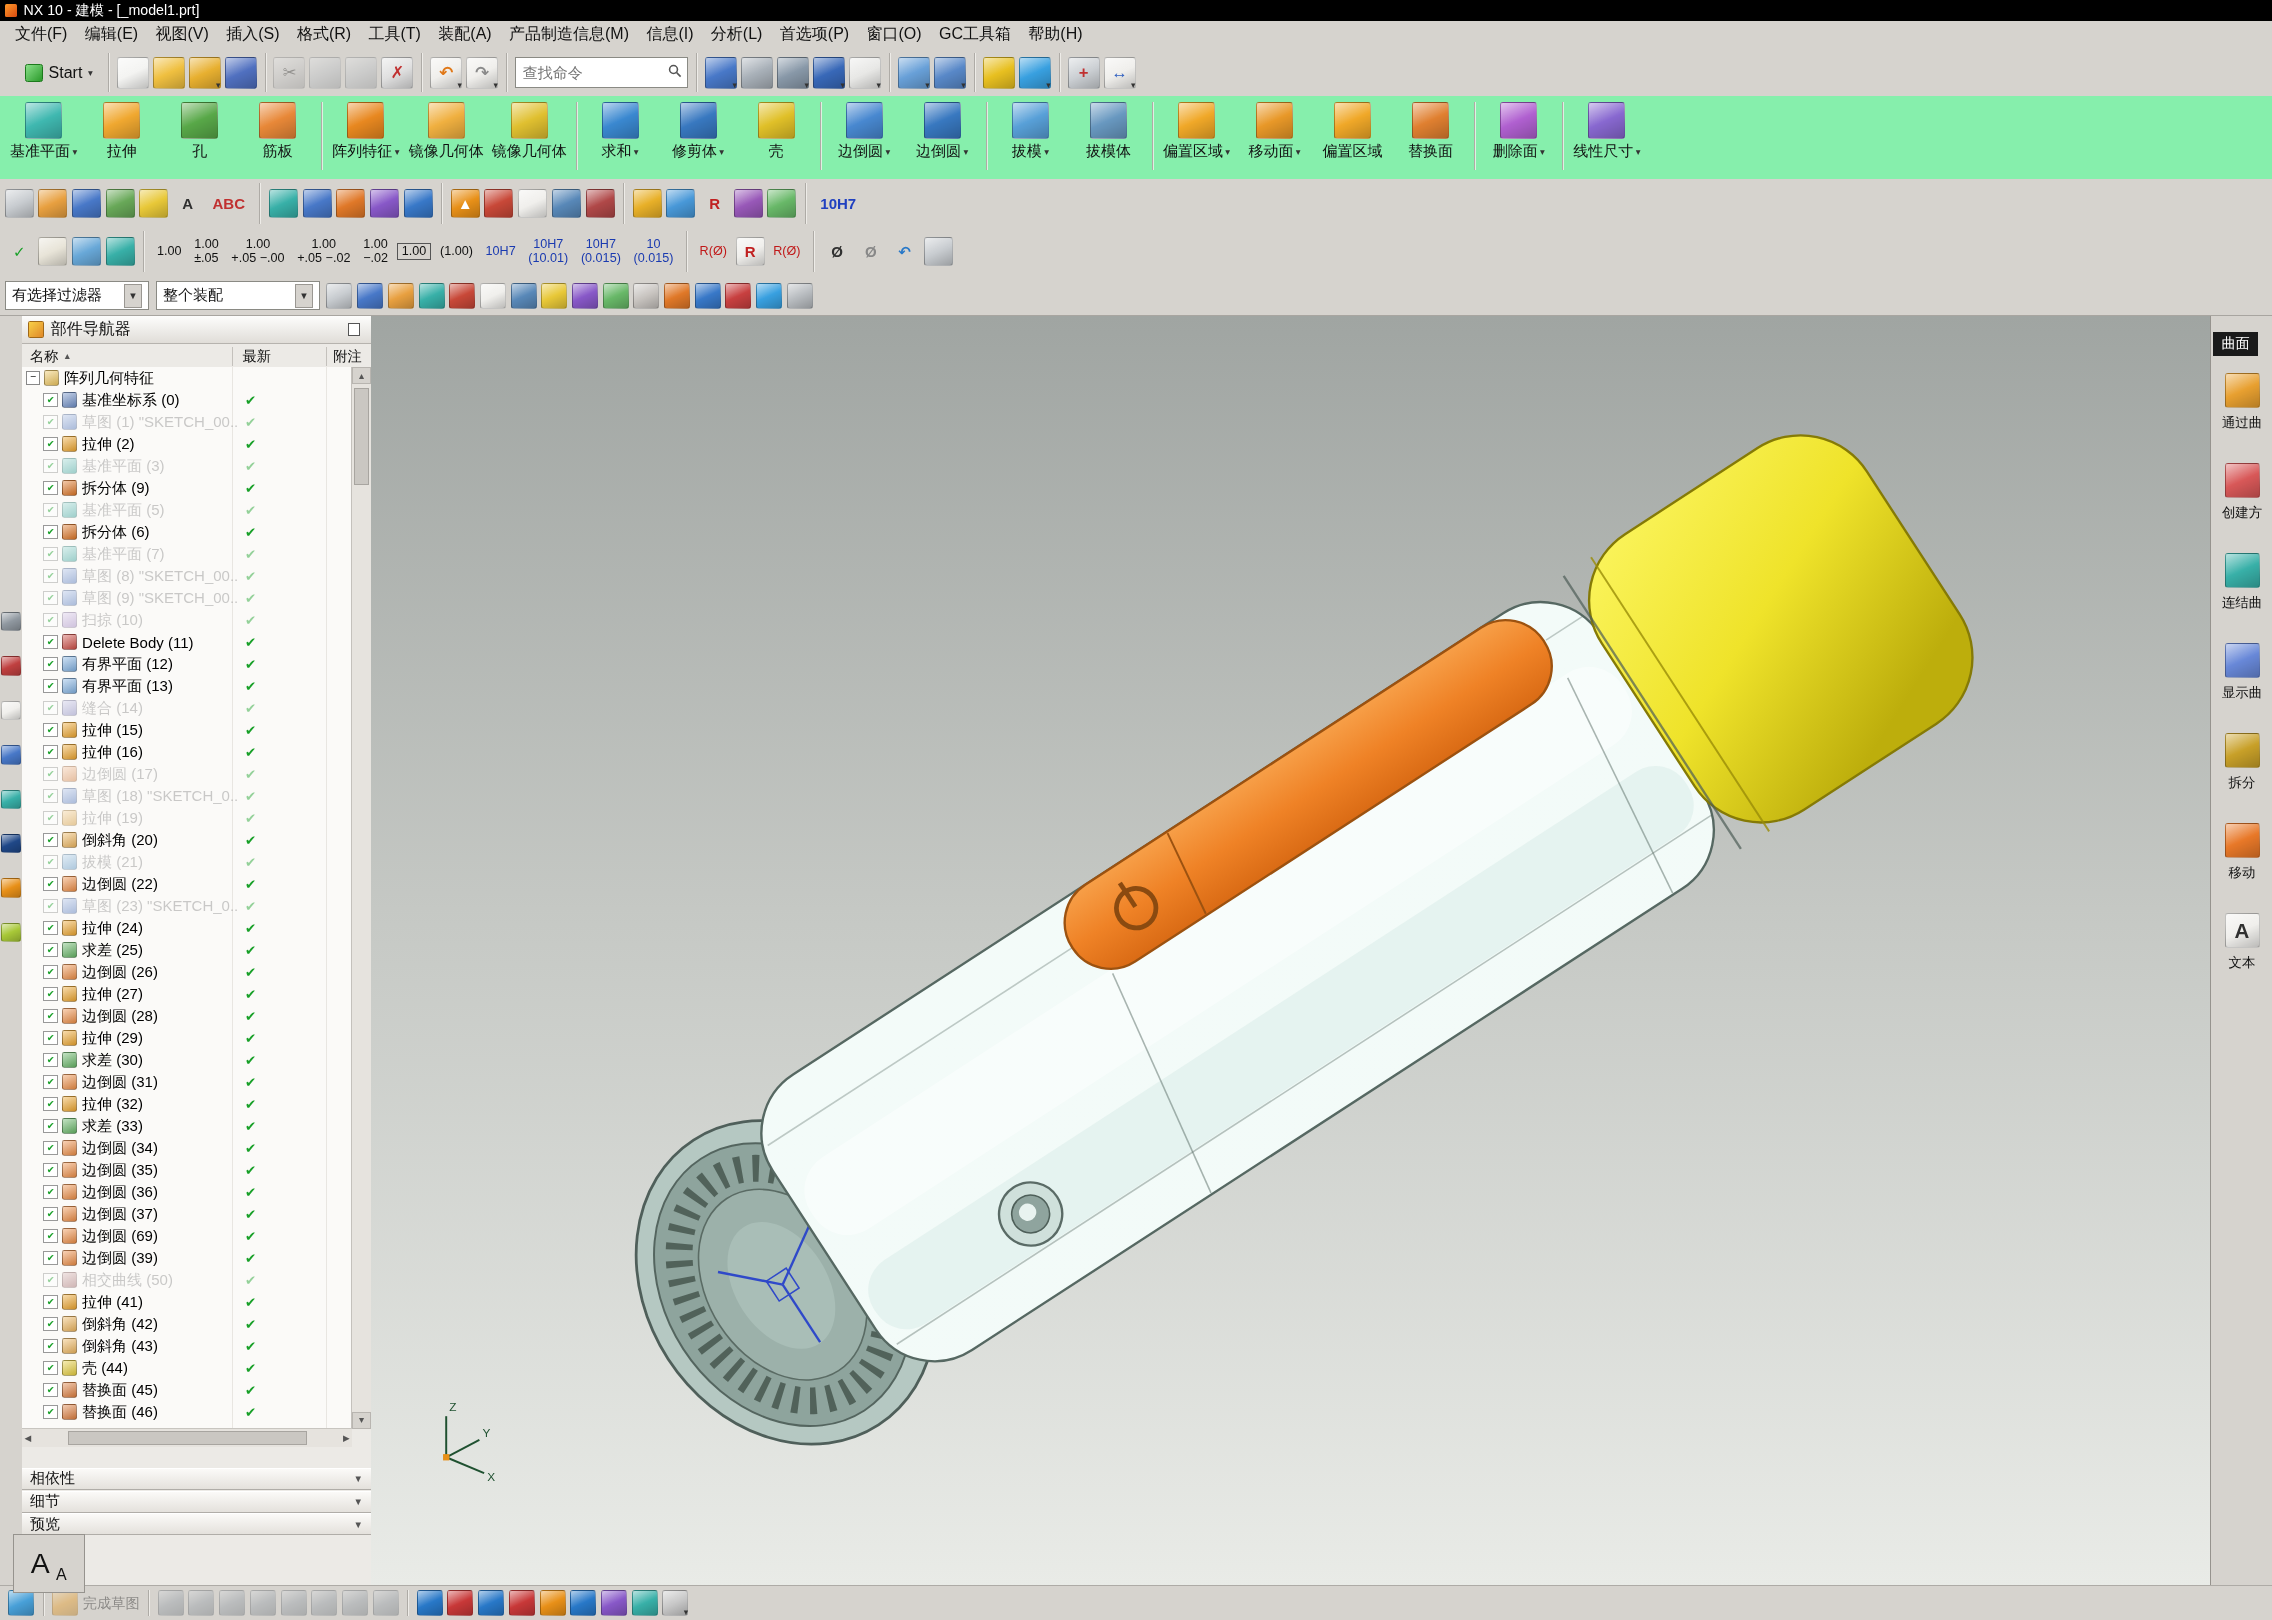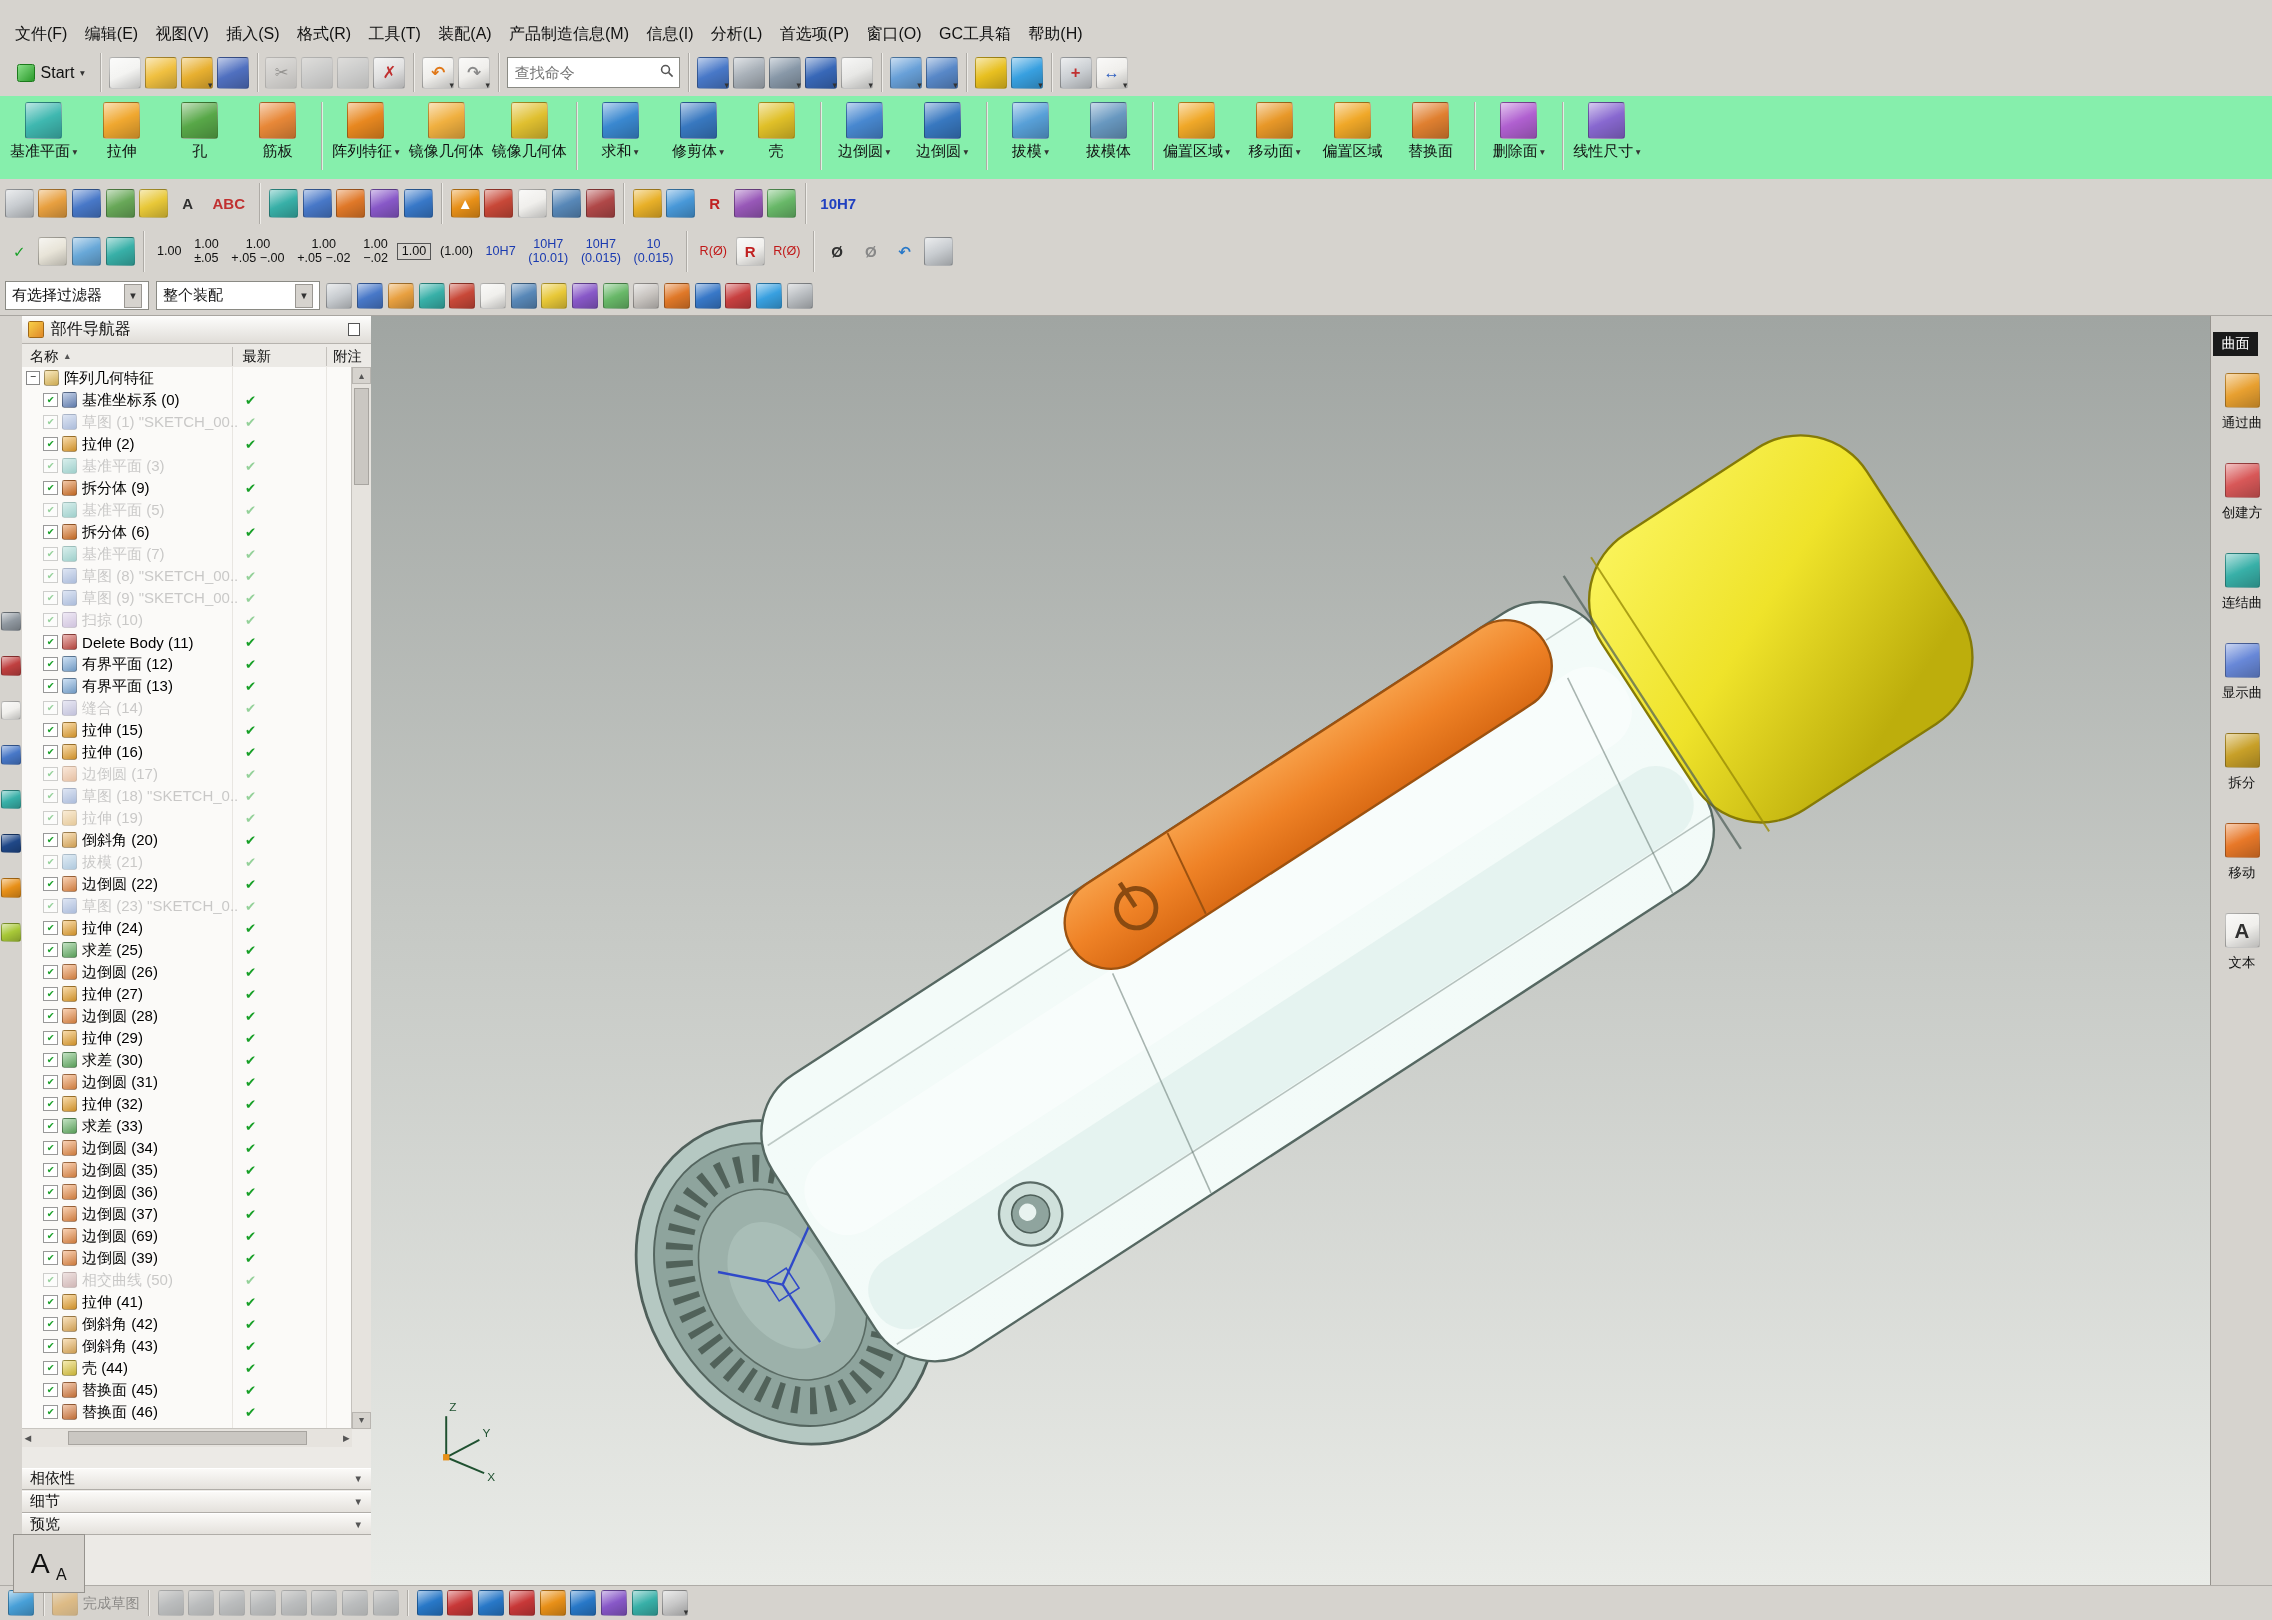--- a/index.html
+++ b/index.html
@@ -6,21 +6,21 @@
   #app{position:relative;width:2273px;height:1620px;overflow:hidden;background:#d6d3ce;
        font-family:"Liberation Sans","DejaVu Sans",sans-serif;color:#111;-webkit-user-select:none}
   
   #titlebar{position:absolute;left:0;top:0;right:0;height:20.5px;background:#000;color:#fff;
             display:flex;align-items:center;gap:6.3px;padding-left:4.7px;font-size:14.2px}
   .appicon{width:12.6px;height:12.6px;border-radius:1.6px;background:linear-gradient(135deg,#ff9a2a,#d84a10)}
   #menubar{position:absolute;left:0;top:20.5px;right:0;height:28.4px;background:#d6d3ce;
            border-bottom:0.8px solid #b6b3ae;display:flex;align-items:center;padding-left:6.3px;font-size:16px}
   .menu-item{padding:1.6px 8.7px;white-space:nowrap}
   #quickbar{position:absolute;left:0;top:49px;right:0;height:47px;background:#d6d3ce;
-            border-bottom:0.8px solid #bbb8b3;display:flex;align-items:center;gap:4px;padding:0 10px}
+            border-bottom:0.8px solid #bbb8b3;display:flex;align-items:center;gap:4px;padding:0 18px}
   .tbi{background-image:linear-gradient(155deg,rgba(255,255,255,.65),rgba(255,255,255,0) 50%,rgba(0,0,0,.22));
        border:0.8px solid rgba(0,0,0,.2);border-radius:3.2px;display:flex;align-items:center;justify-content:center;
        position:relative;flex:none}
   .noback{background-image:none;border-color:transparent}
   .qicon{width:30px;height:30px;font-size:16.6px}
   .sicon{width:27px;height:27px;font-size:15px}
   .sicon2{width:24px;height:24px;font-size:13.4px}
   .bicon{width:24px;height:24px;font-size:13.4px}
   .lsic{width:17.4px;height:17.4px}
   .wide{width:auto;padding:0 4.7px}
@@ -114,20 +114,24 @@
   .abig{font-size:28.4px}.asmall{font-size:16px;align-self:flex-end;margin-bottom:8px}
   
   #bottombar{position:absolute;left:0;right:0;bottom:0;height:34px;background:#d6d3ce;border-top:0.8px solid #aeaba6;
              display:flex;align-items:center;gap:4.7px;padding:0 8px}
 </style>
 </head>
 <body>
 
 <div id="app">
 
+  <div id="titlebar">
+    <span class="appicon"></span>
+    <span>NX 10 - 建模 - [_model1.prt]</span>
+  </div>
 
   <div id="menubar">
       <span class="menu-item">文件(F)</span>
       <span class="menu-item">编辑(E)</span>
       <span class="menu-item">视图(V)</span>
       <span class="menu-item">插入(S)</span>
       <span class="menu-item">格式(R)</span>
       <span class="menu-item">工具(T)</span>
       <span class="menu-item">装配(A)</span>
       <span class="menu-item">产品制造信息(M)</span>

